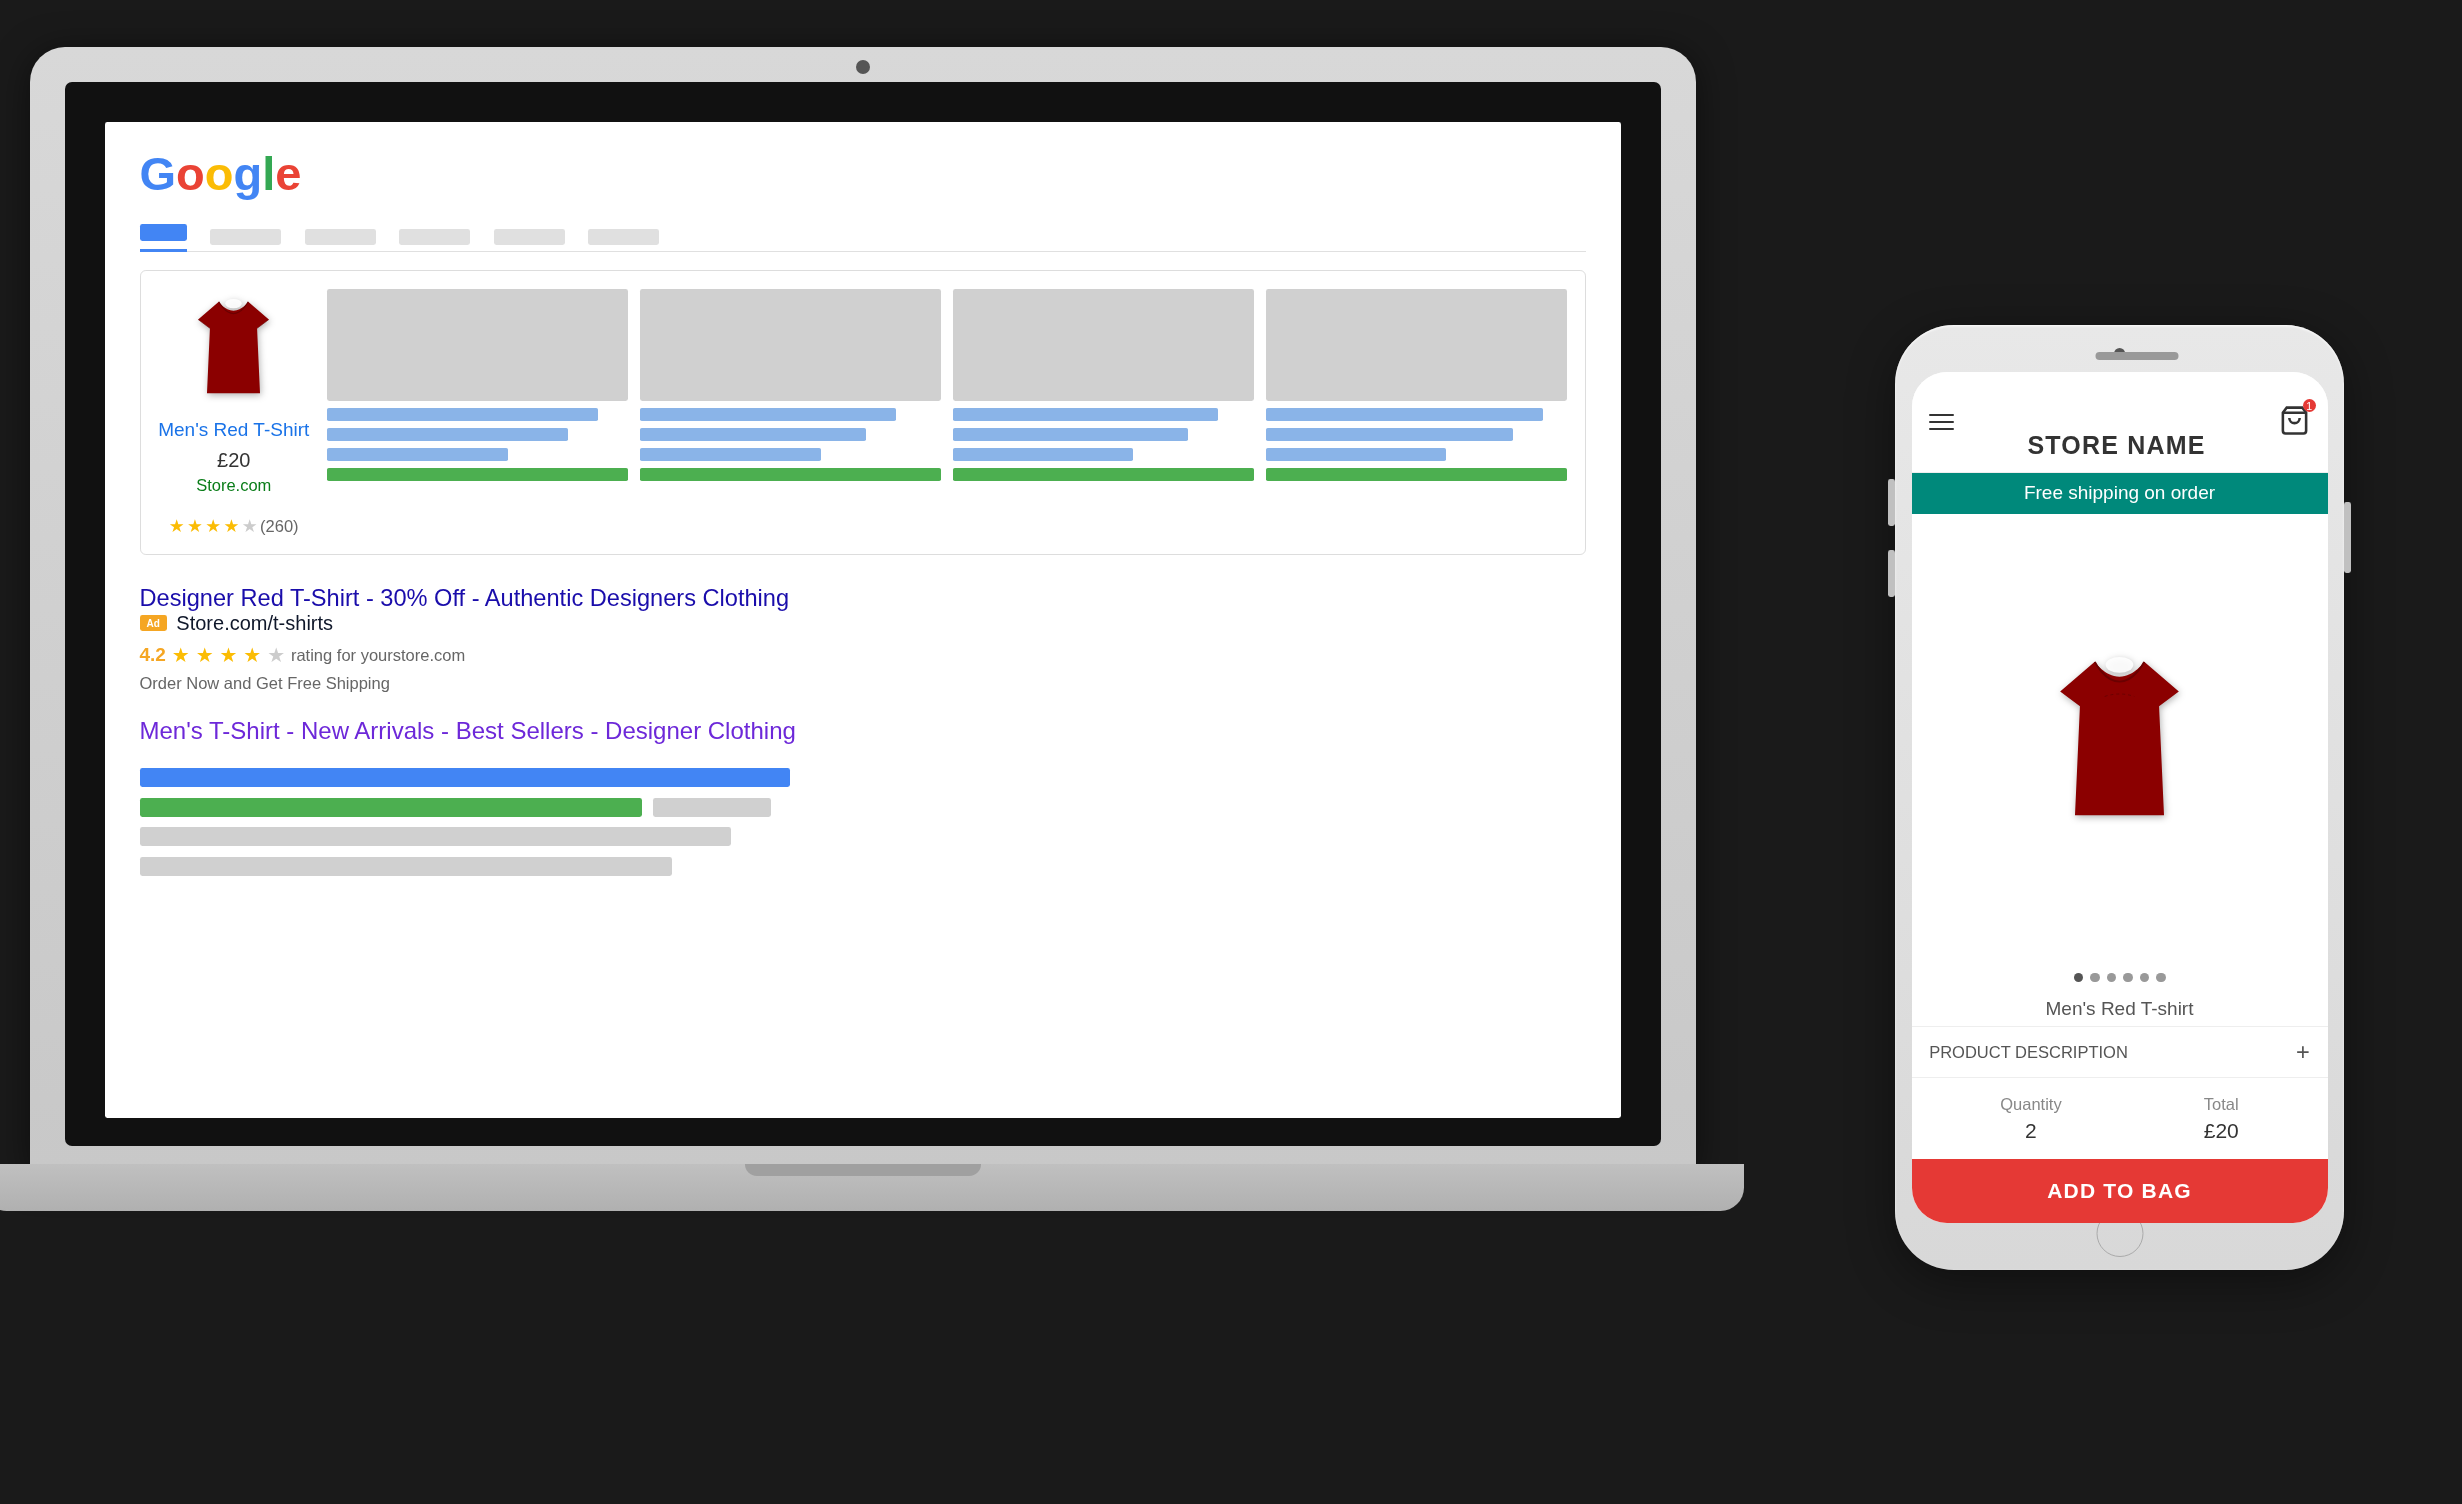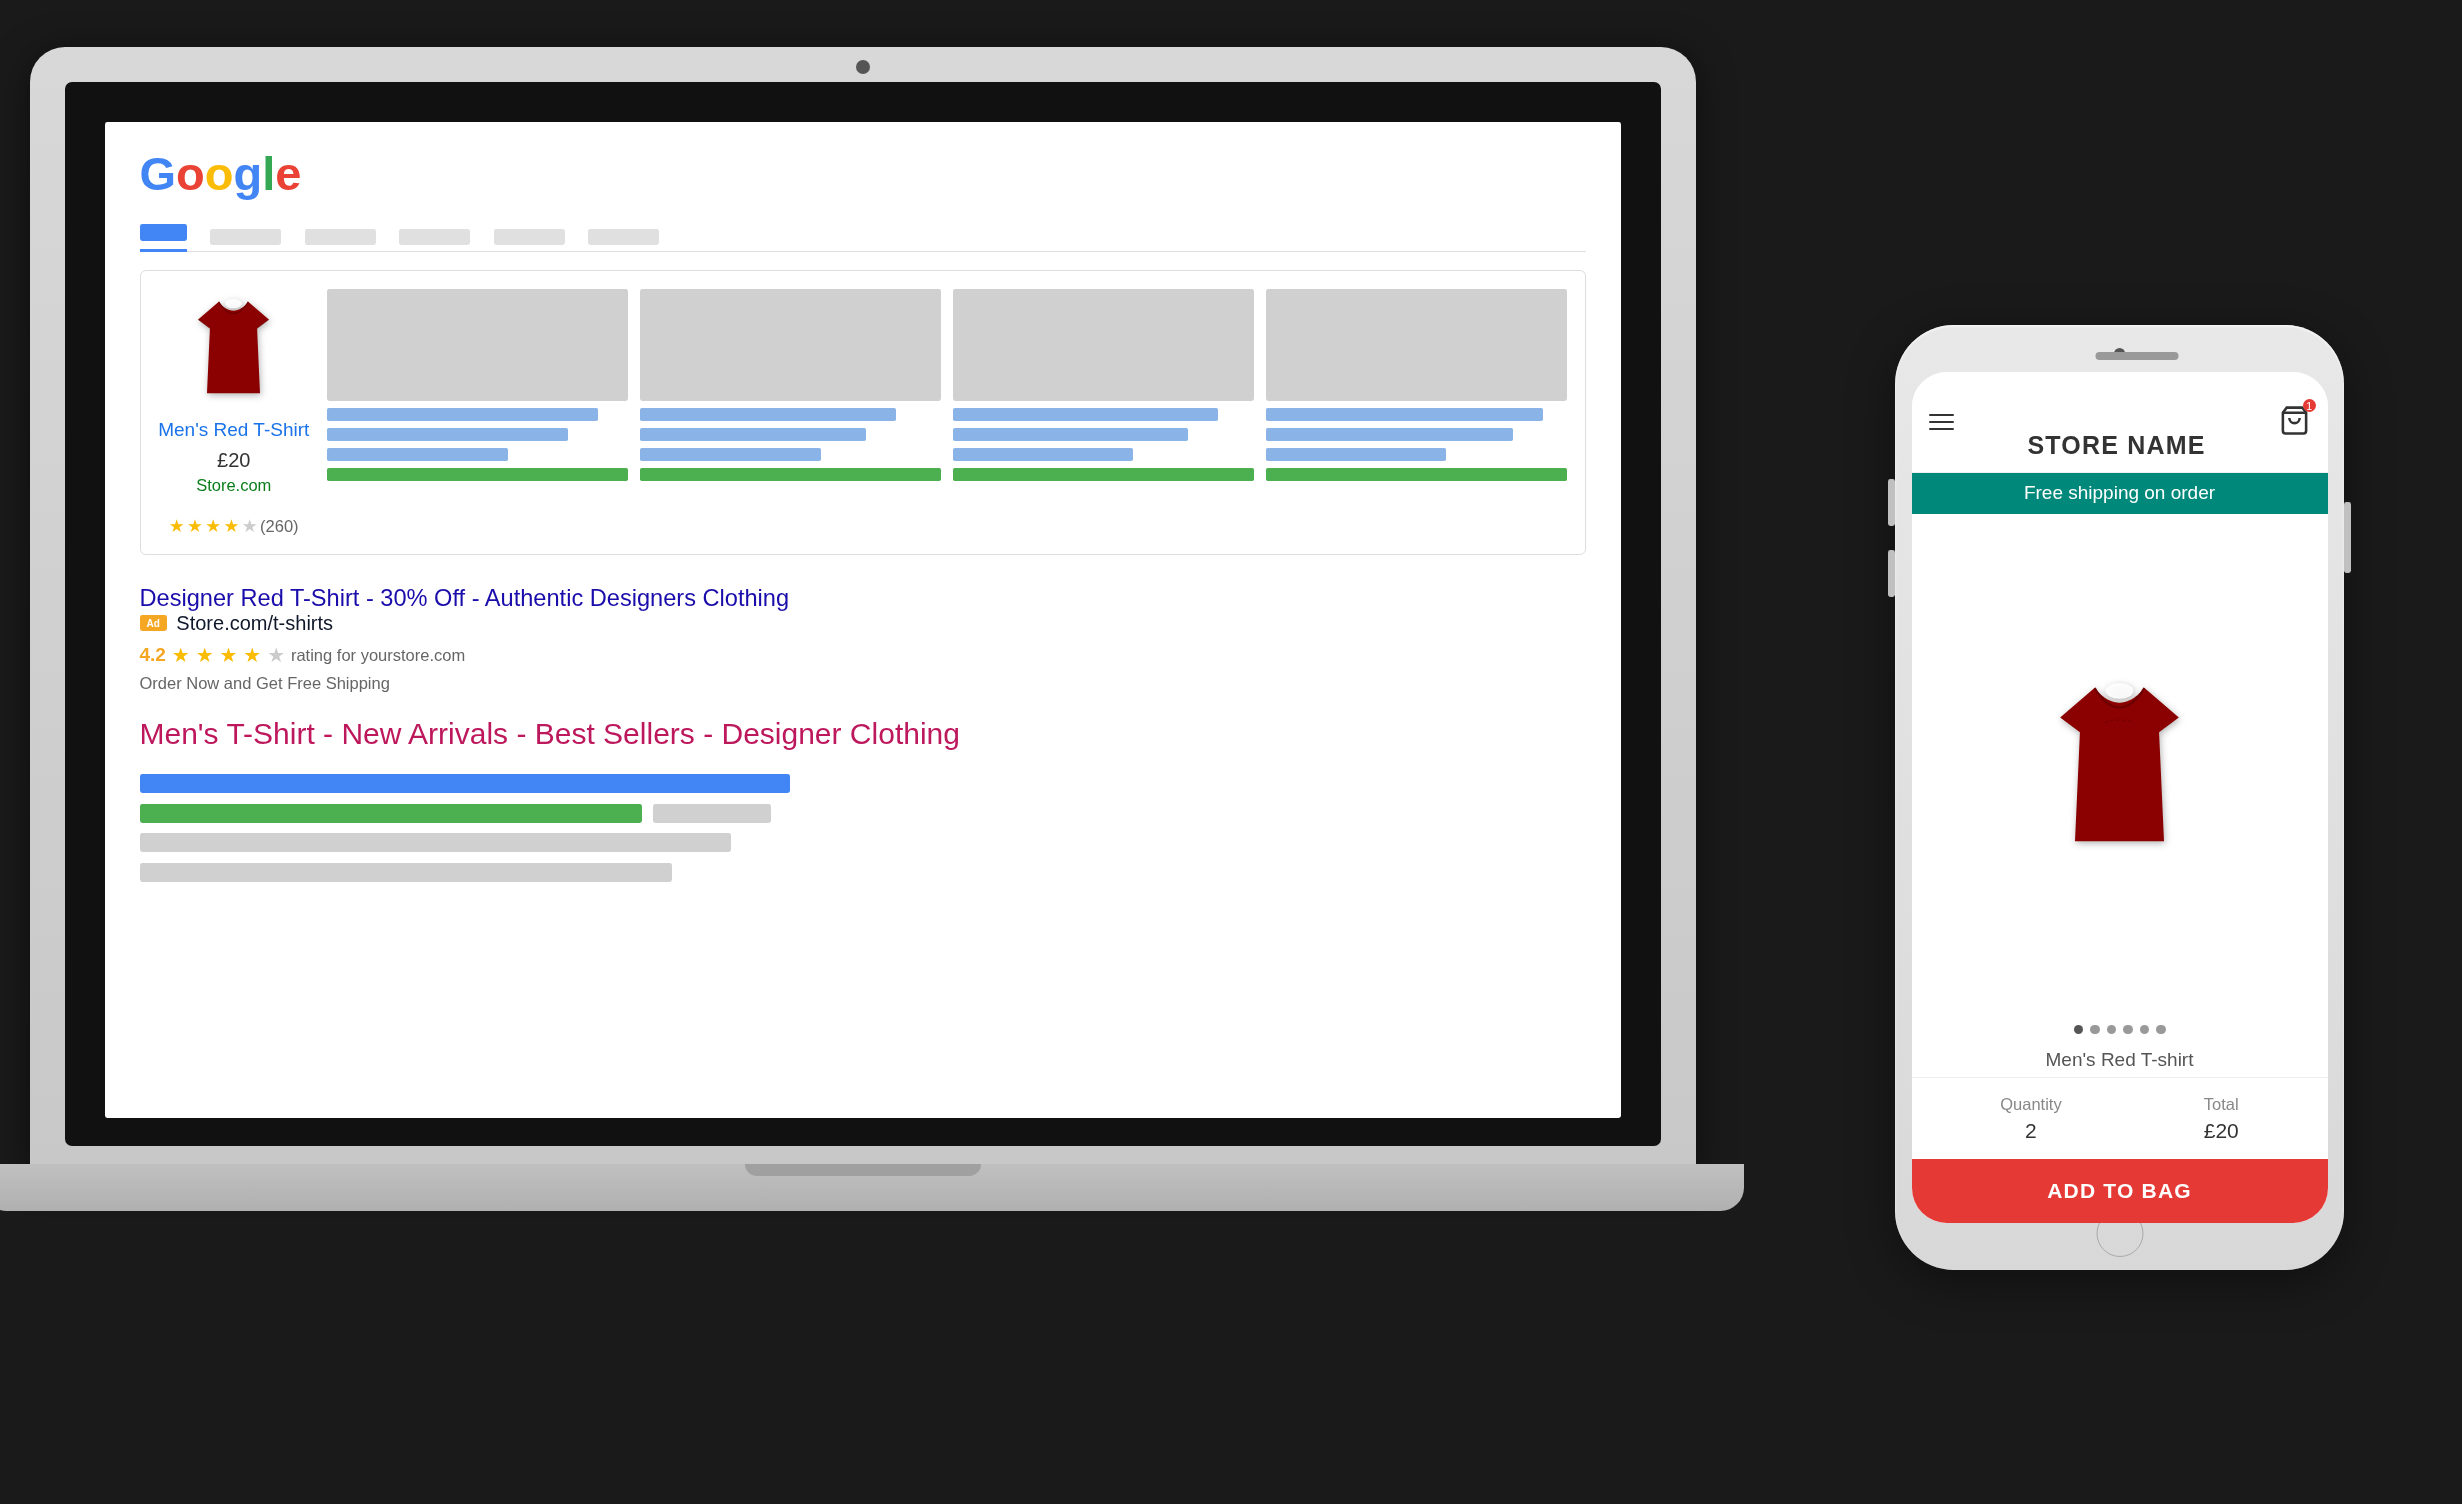--- a/index.html
+++ b/index.html
@@ -317,22 +317,22 @@
       color: #f5a623;
       font-weight: bold;
     }
 
     .ad-desc {
       font-size: 16.5px;
       color: #666;
     }
 
     .second-ad-title {
-      font-size: 30px;
-      color: #be185d;
+      font-size: 24px;
+      color: #6d28d9;
       text-decoration: none;
       cursor: pointer;
     }
 
     
     .result-bars {
       margin-top: 23.6px;
     }
 
     .result-bar-row {
@@ -816,20 +816,24 @@
           <div class="dot active"></div>
           <div class="dot"></div>
           <div class="dot"></div>
           <div class="dot"></div>
           <div class="dot"></div>
           <div class="dot"></div>
         </div>
 
         <div class="product-name-label">Men's Red T-shirt</div>
 
+        <div class="product-desc-row">
+          <span>PRODUCT DESCRIPTION</span>
+          <span class="plus-icon">+</span>
+        </div>
 
         <div class="qty-total-row">
           <div class="qty-block">
             <div class="qty-label">Quantity</div>
             <div class="qty-value">2</div>
           </div>
           <div class="total-block">
             <div class="total-label">Total</div>
             <div class="total-value">£20</div>
           </div>

